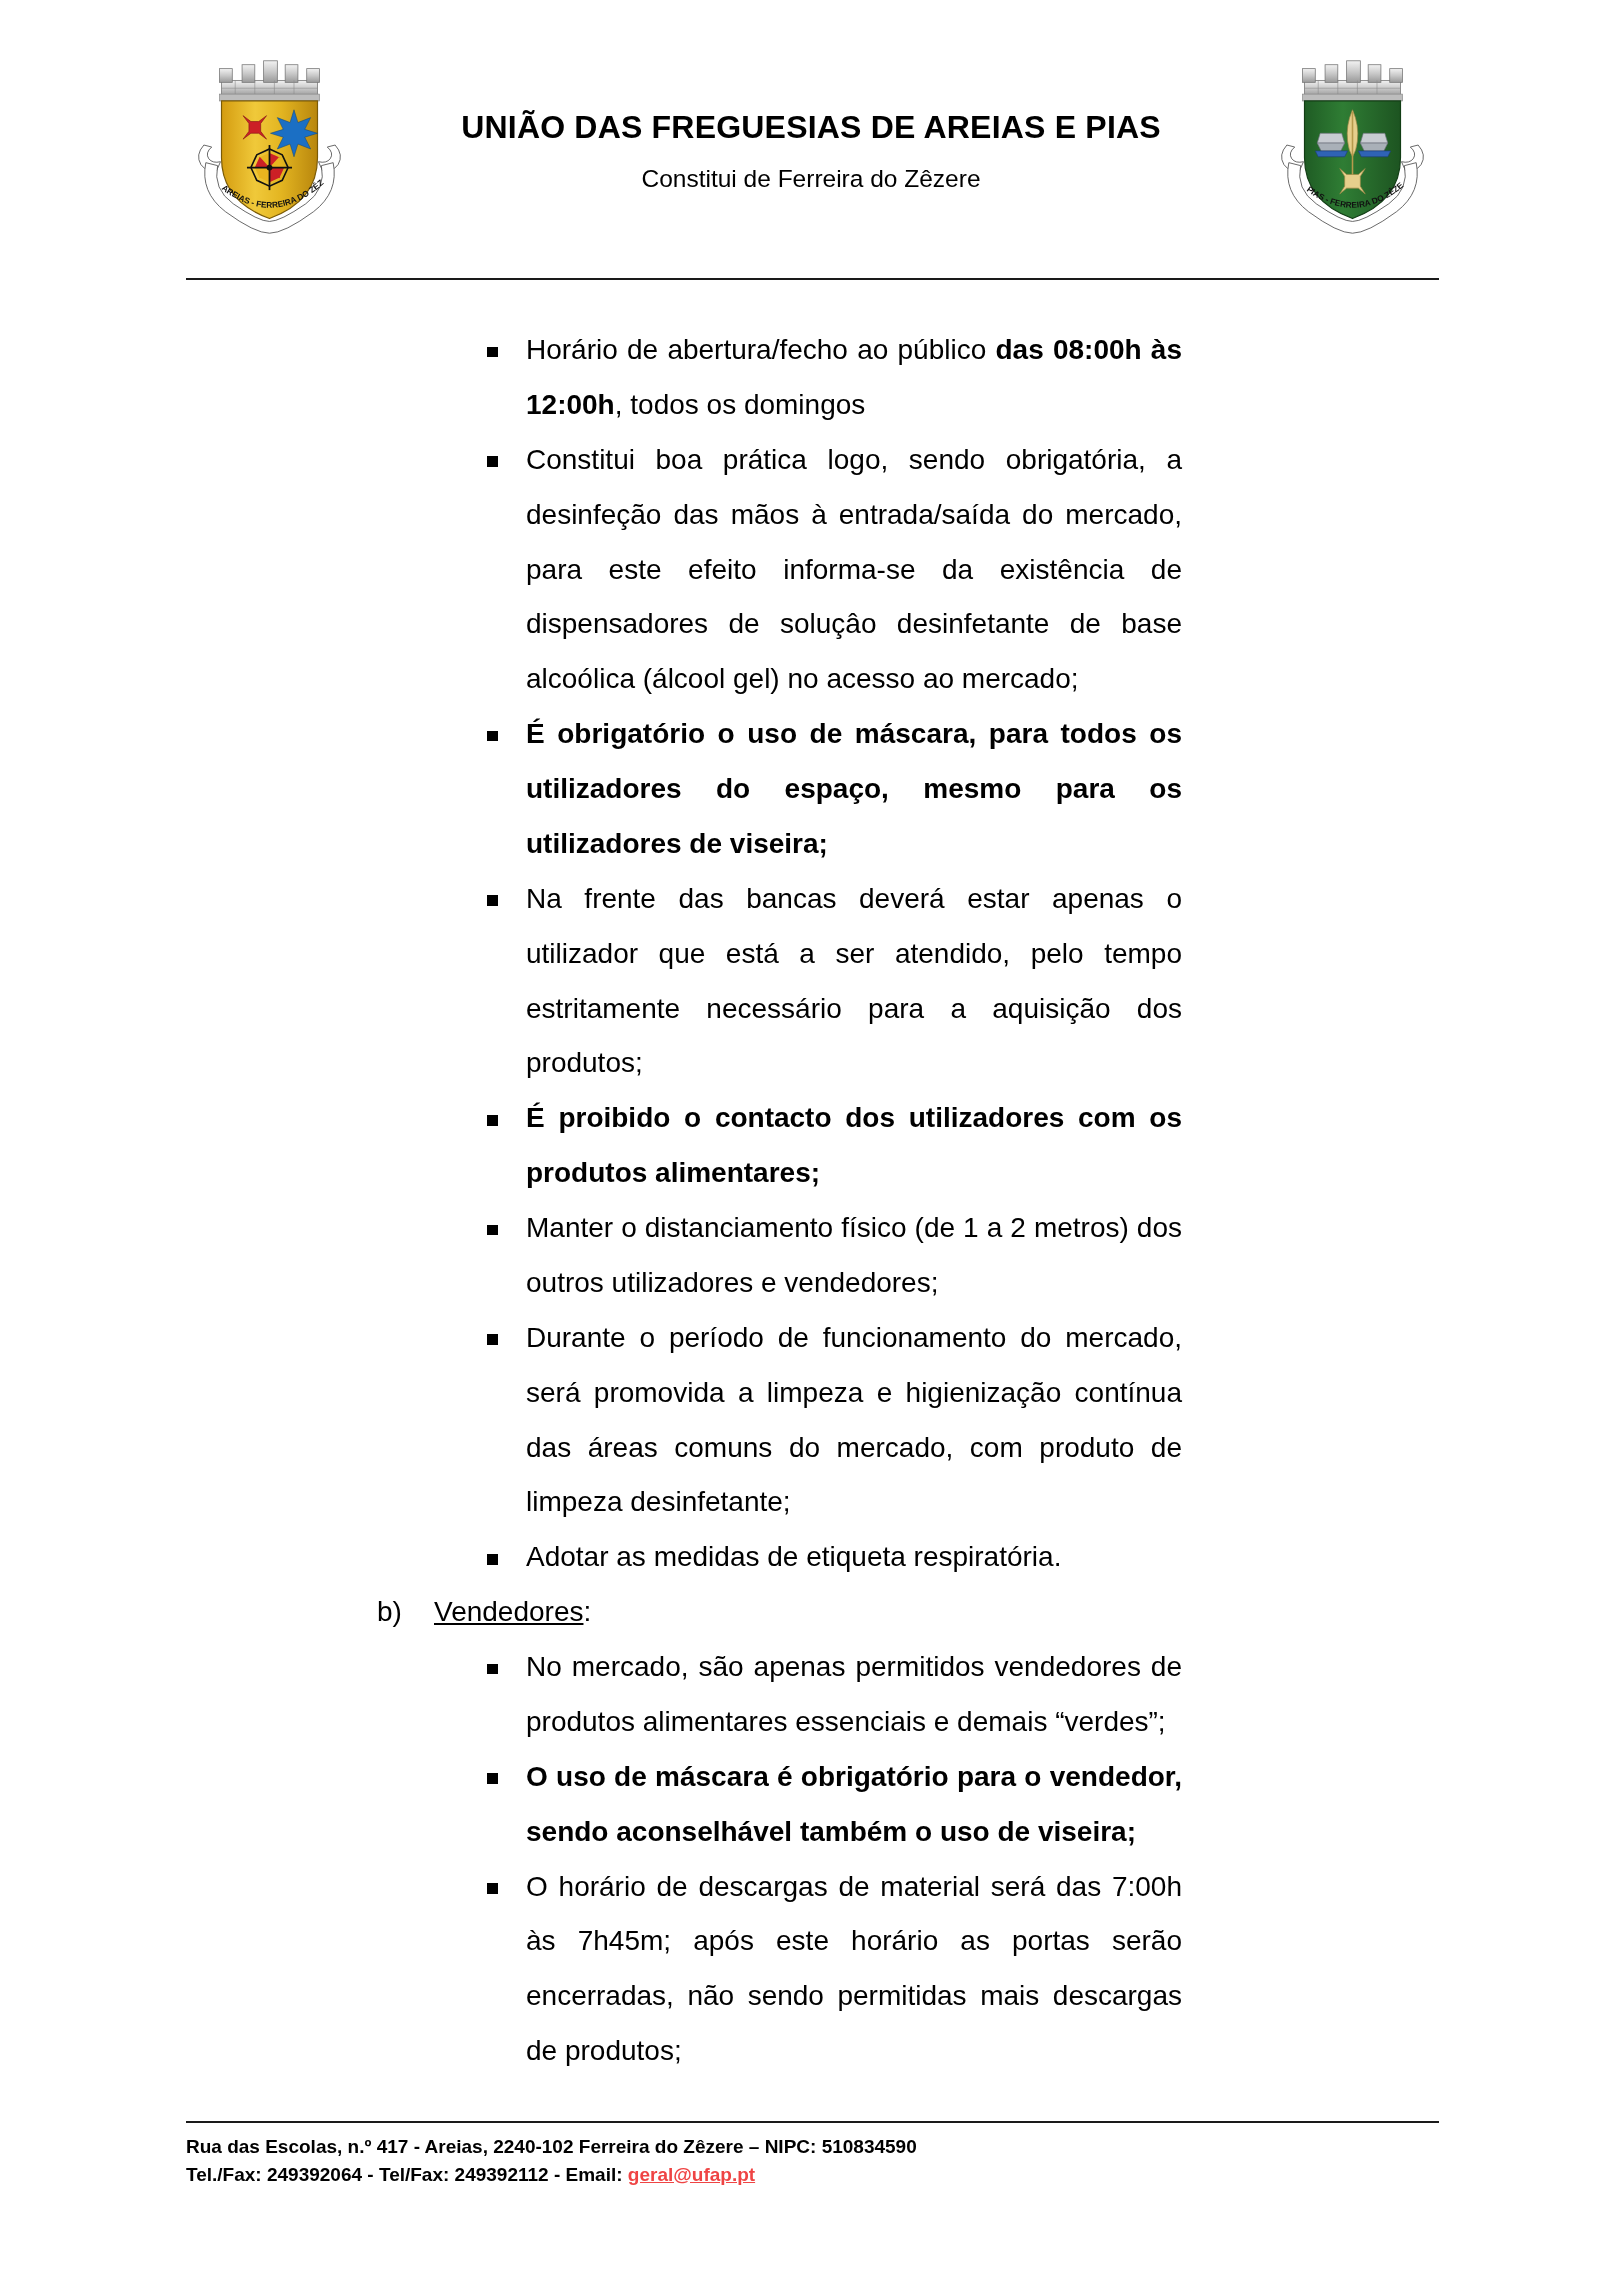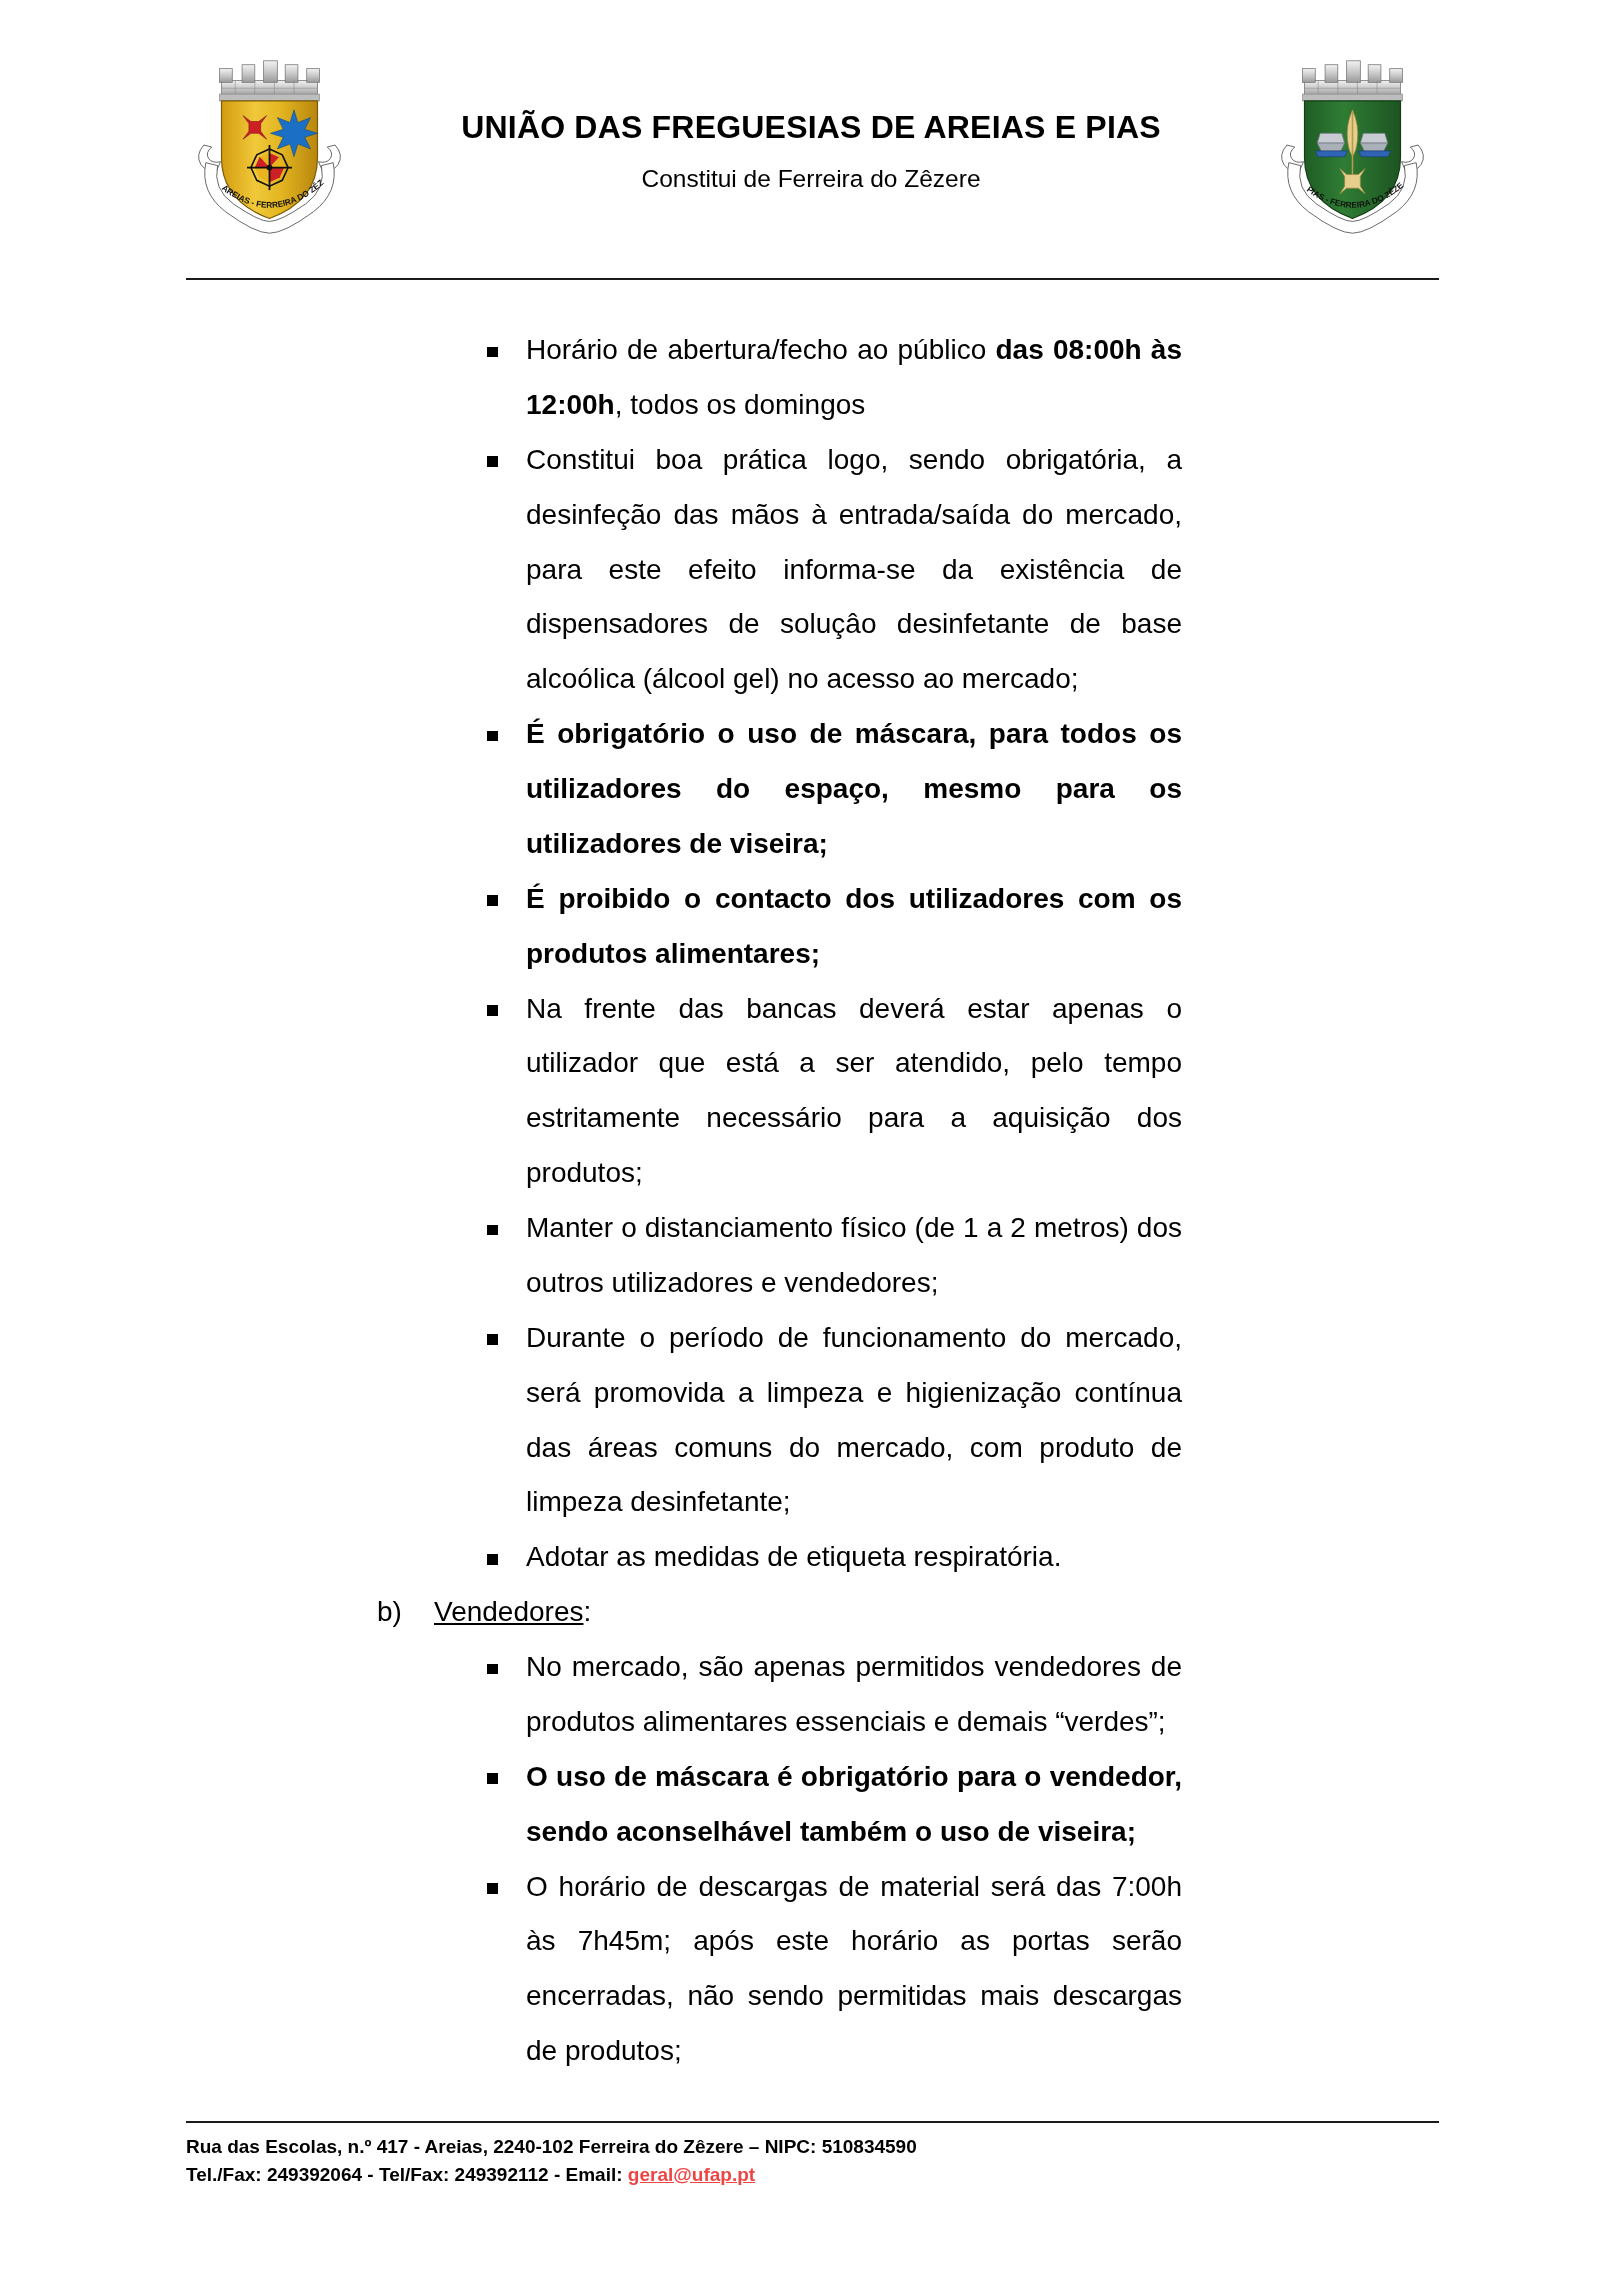--- a/index.html
+++ b/index.html
@@ -320,27 +320,27 @@
         <div class="bullet-row">
           <span class="txt">Constitui boa prática logo, sendo obrigatória, a desinfeção das mãos à entrada/saída do mercado, para este efeito informa-se da existência de dispensadores de soluçâo desinfetante de base alcoólica (álcool gel) no acesso ao mercado;</span>
         </div>
       </li>
       <li class="bullet">
         <div class="bullet-row bold">
           <span class="txt">É obrigatório o uso de máscara, para todos os utilizadores do espaço, mesmo para os utilizadores de viseira;</span>
         </div>
       </li>
       <li class="bullet">
+        <div class="bullet-row">
+          <span class="txt">Na frente das bancas deverá estar apenas o utilizador que está a ser atendido, pelo tempo estritamente necessário para a aquisição dos produtos;</span>
+        </div>
+      </li>
+      <li class="bullet">
         <div class="bullet-row bold">
           <span class="txt">É proibido o contacto dos utilizadores com os produtos alimentares;</span>
-        </div>
-      </li>
-      <li class="bullet">
-        <div class="bullet-row">
-          <span class="txt">Na frente das bancas deverá estar apenas o utilizador que está a ser atendido, pelo tempo estritamente necessário para a aquisição dos produtos;</span>
         </div>
       </li>
       <li class="bullet">
         <div class="bullet-row">
           <span class="txt">Manter o distanciamento físico (de 1 a 2 metros) dos outros utilizadores e vendedores;</span>
         </div>
       </li>
       <li class="bullet">
         <div class="bullet-row">
           <span class="txt">Durante o período de funcionamento do mercado, será promovida a limpeza e higienização contínua das áreas comuns do mercado, com produto de limpeza desinfetante;</span>

